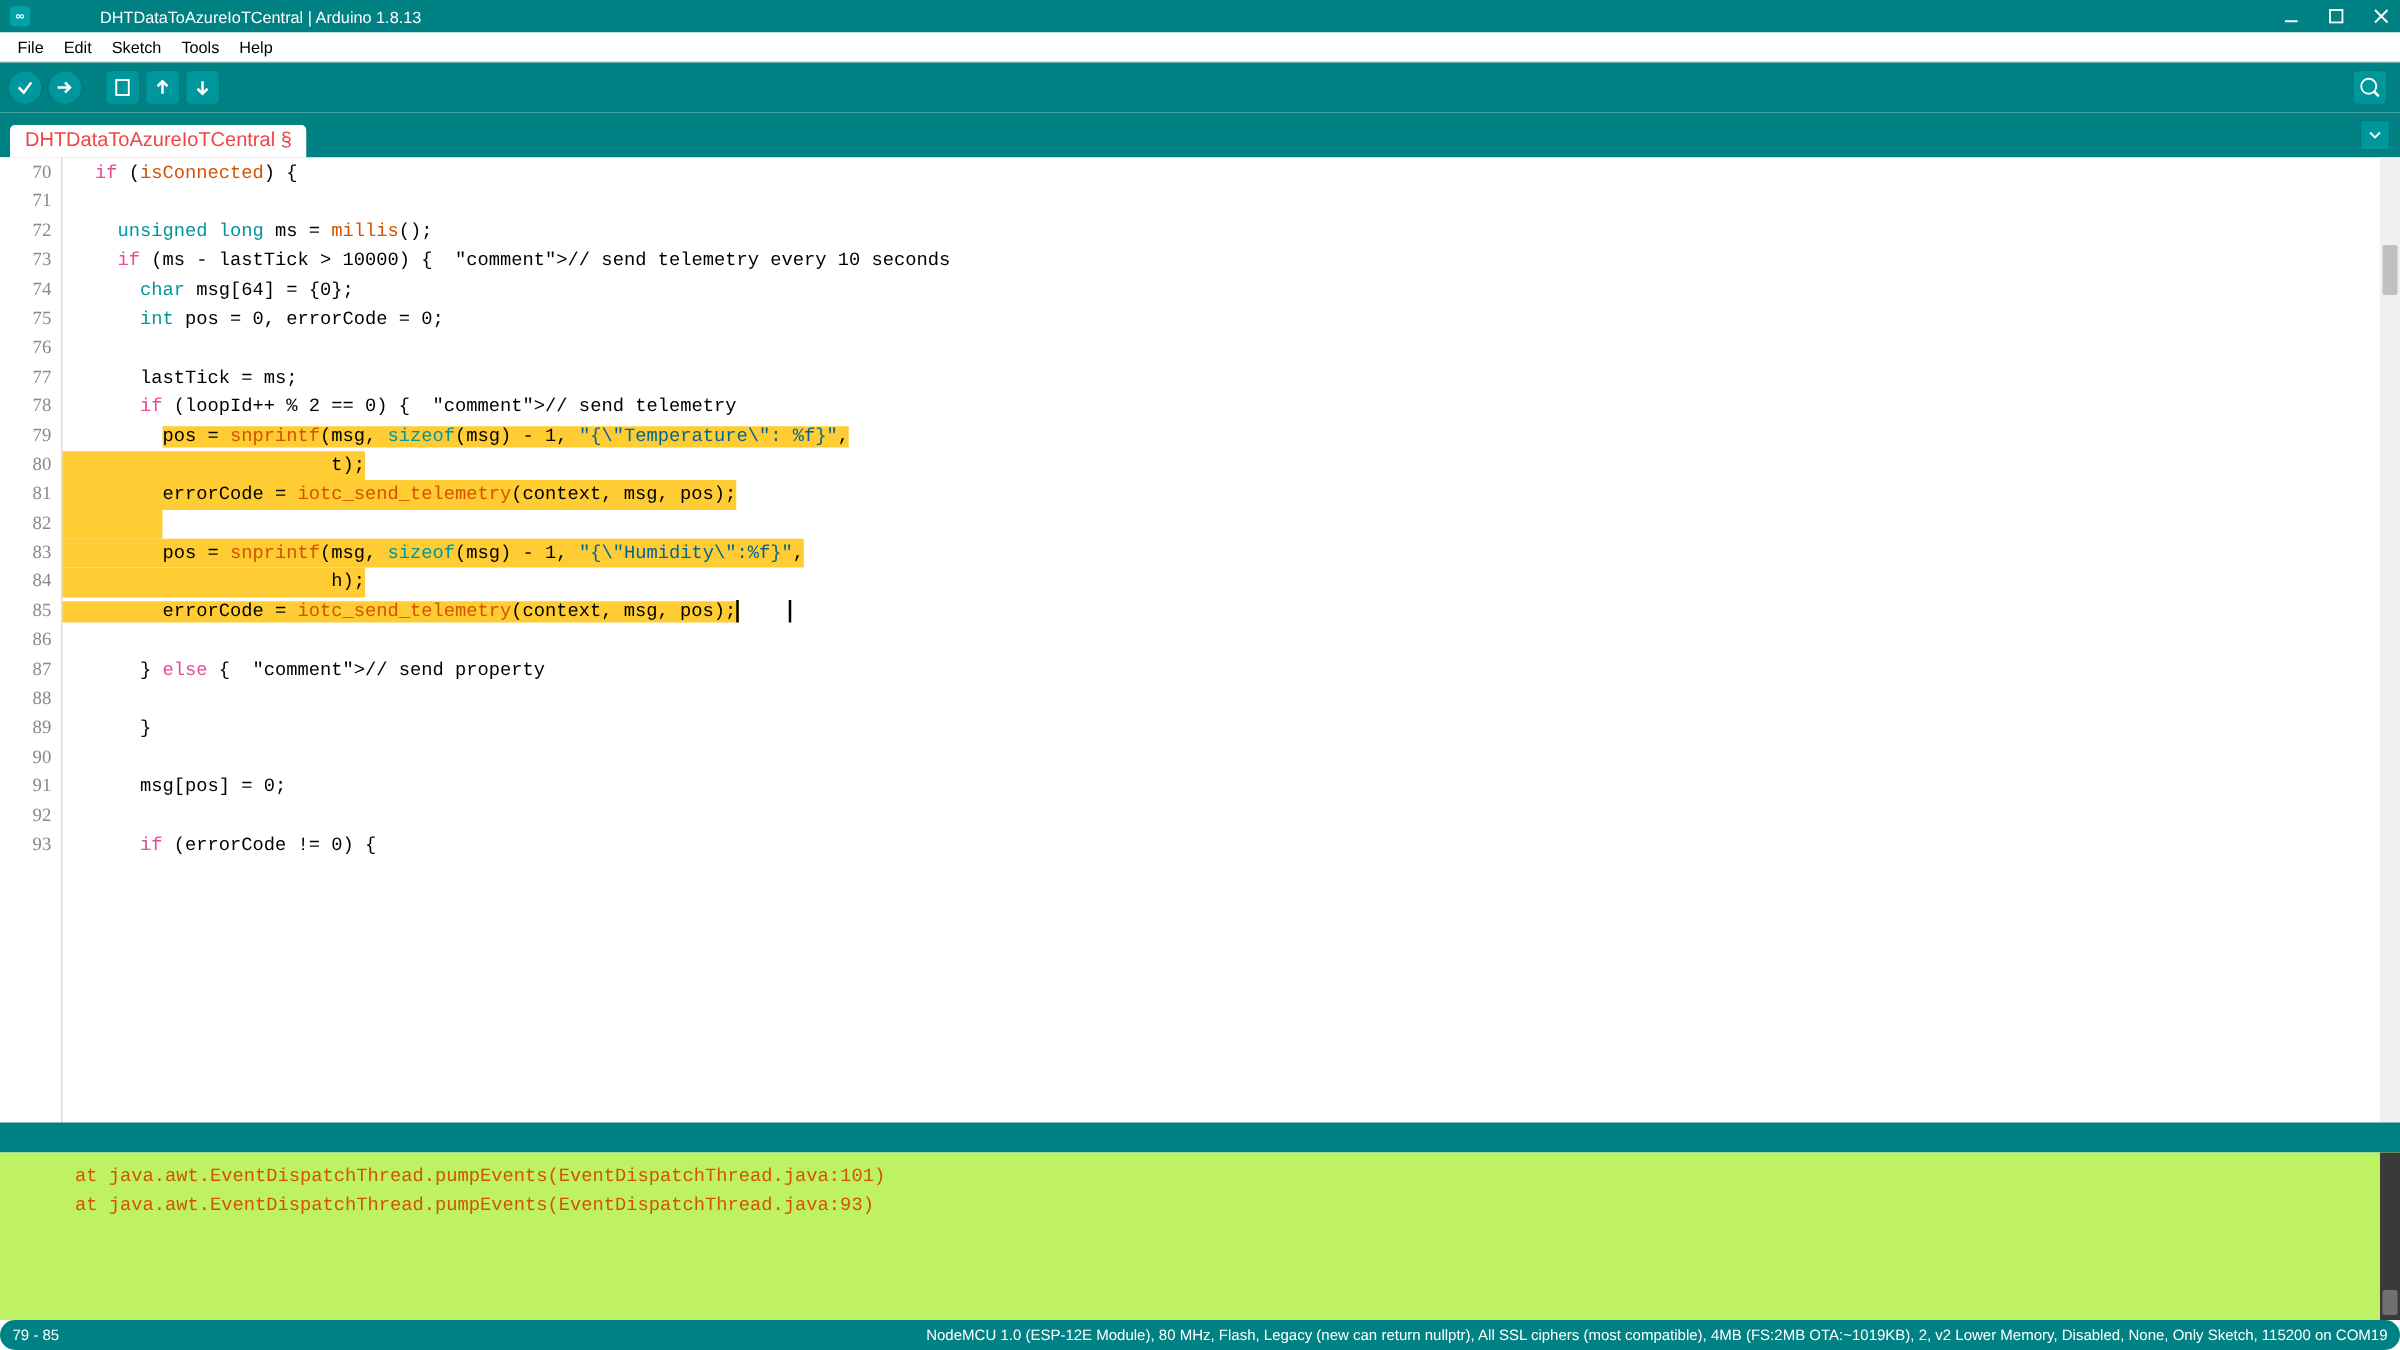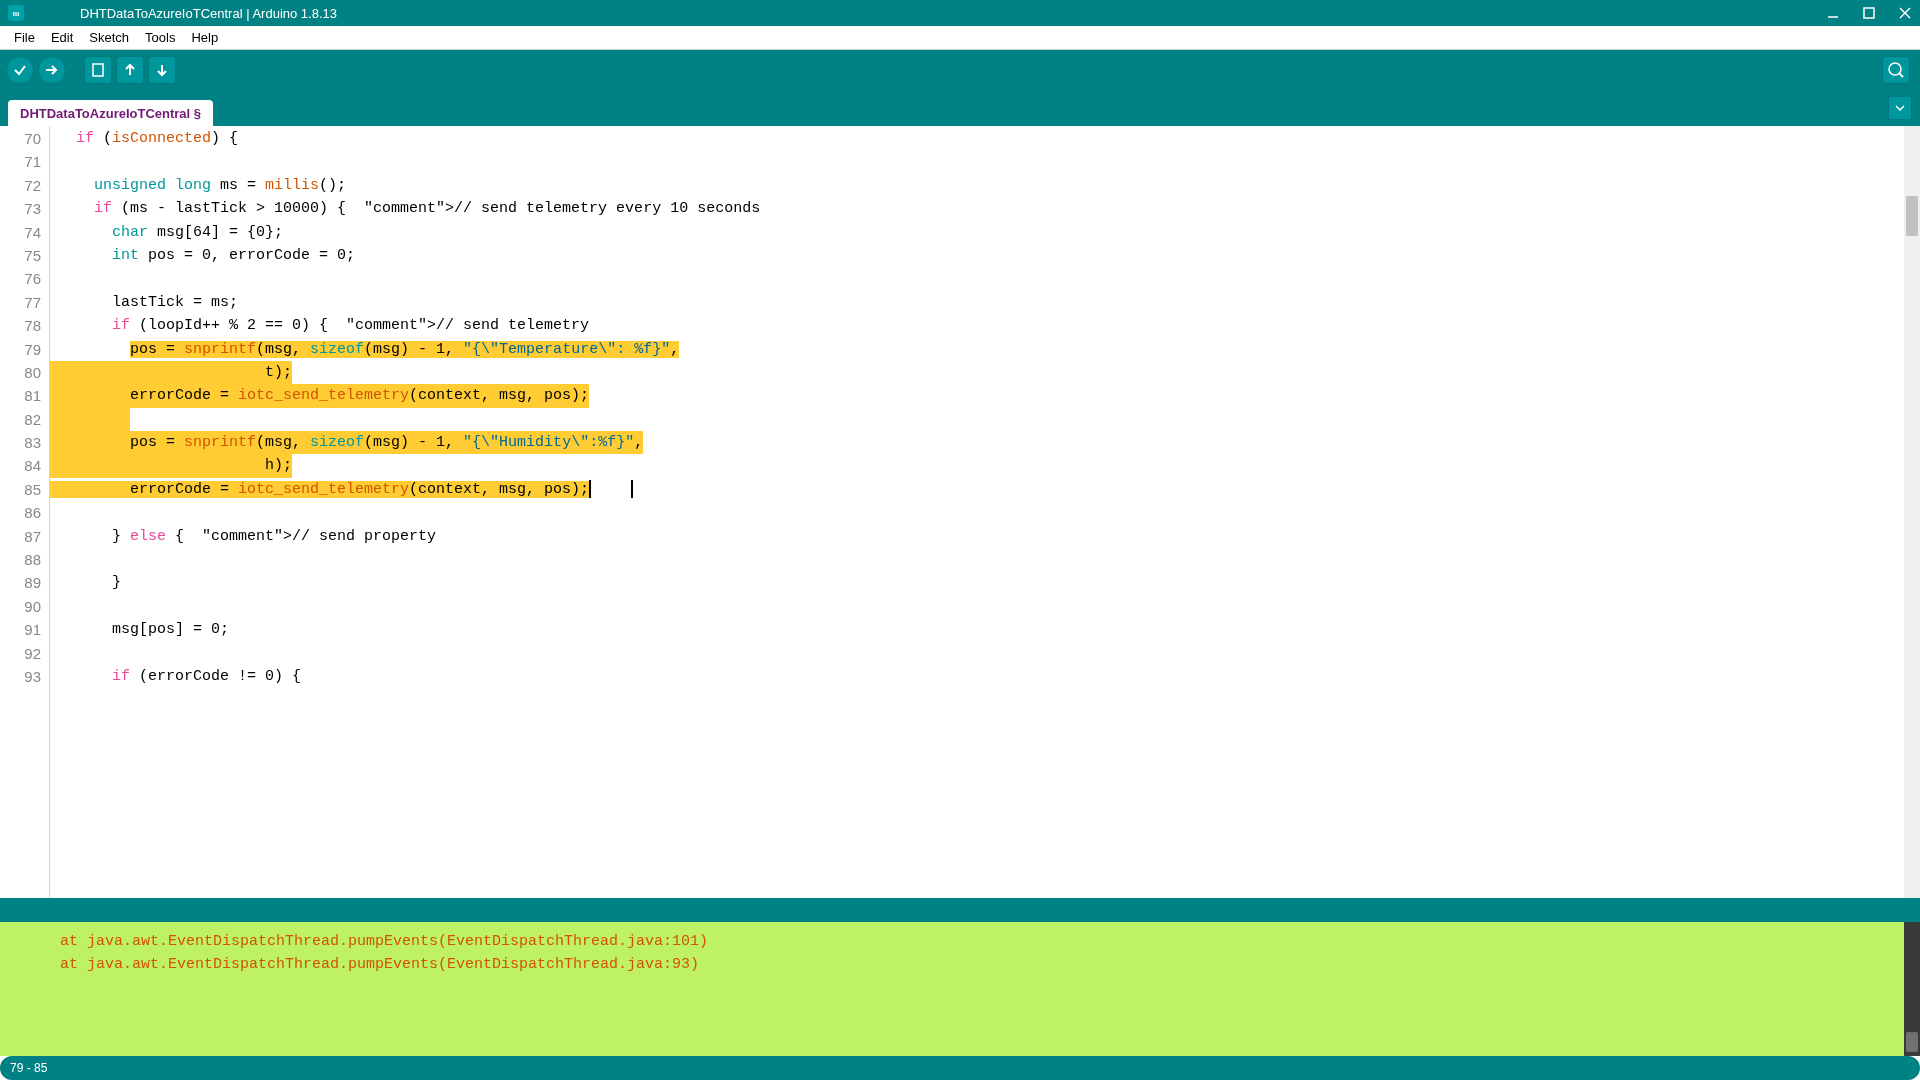--- a/index.html
+++ b/index.html
@@ -14,25 +14,25 @@
 .menubar { background: #fff; height: 24px; display: flex; align-items: center; padding: 0 6px; border-bottom: 1px solid #ccc; }
 .menubar .menu-item { padding: 2px 8px; font-size: 13px; cursor: pointer; }
 
 .toolbar { background: #008184; height: 40px; display: flex; align-items: center; padding: 0 6px; }
 .toolbar .tb-btn { width: 28px; height: 28px; border-radius: 4px; background: #00979c; margin-right: 4px; display: flex; align-items: center; justify-content: center; color: #fff; cursor: pointer; border: 1px solid #007a7e; }
 .toolbar .tb-btn.round { border-radius: 50%; }
 .toolbar .spacer-sm { width: 14px; }
 .toolbar .right { margin-left: auto; }
 
 .tabbar { background: #008184; height: 36px; display: flex; align-items: flex-end; padding: 0 8px; position: relative; }
-.tabbar .tab { background: #fff; height: 26px; border-radius: 4px 4px 0 0; padding: 4px 12px; font-size: 13px; color: #701a75; cursor: pointer; display: flex; align-items: center; font-weight: bold; }
+.tabbar .tab { background: #fff; height: 26px; border-radius: 4px 4px 0 0; padding: 4px 12px; font-size: 16px; color: #ef4444; cursor: pointer; display: flex; align-items: center; }
 .tabbar .dropdown-btn { position: absolute; right: 8px; top: 6px; width: 24px; height: 24px; background: #00979c; border: 1px solid #007a7e; display: flex; align-items: center; justify-content: center; color: #fff; cursor: pointer; }
 
 .editor-container { position: absolute; top: 126px; bottom: 182px; left: 0; right: 0; background: #fff; display: flex; }
-.gutter { width: 50px; background: #fff; border-right: 1px solid #d4d4d4; text-align: right; padding-right: 8px; color: #888; font-family: Liberation Sans, sans-serif; font-size: 15px; line-height: 23.4px; padding-top: 1px; }
+.gutter { width: 50px; background: #fff; border-right: 1px solid #d4d4d4; text-align: right; padding-right: 8px; color: #888; font-family: Liberation Serif, serif; font-size: 15px; line-height: 23.4px; padding-top: 1px; }
 .code-area { flex: 1; font-family: "Consolas", "Courier New", monospace; font-size: 15px; line-height: 23.4px; white-space: pre; padding-left: 8px; padding-top: 1px; position: relative; }
 .code-scroll { position: absolute; right: 0; top: 0; bottom: 0; width: 16px; background: #f0f0f0; }
 .code-scroll .thumb { position: absolute; left: 2px; right: 2px; top: 70px; height: 40px; background: #c0c0c0; border-radius: 2px; }
 
 .kw-type   { color: #00979c; }
 .kw-ctrl   { color: #ec4899; }
 .kw-func   { color: #d35400; }
 .str       { color: #006699; }
 
 .hl { background: #ffcc33; }
@@ -170,13 +170,14 @@
 <div class="console" id="console">
   <div>at java.awt.EventDispatchThread.pumpEvents(EventDispatchThread.java:101)</div>
     <div>at java.awt.EventDispatchThread.pumpEvents(EventDispatchThread.java:93)</div>
     <div class="console-scroll">
       <div class="thumb"></div>
     </div>
 </div>
 
 <div class="statusbar">
   <span>79 - 85</span>
+  <span class="sb-right">NodeMCU 1.0 (ESP-12E Module), 80 MHz, Flash, Legacy (new can return nullptr), All SSL ciphers (most compatible), 4MB (FS:2MB OTA:~1019KB), 2, v2 Lower Memory, Disabled, None, Only Sketch, 115200 on COM19</span>
 </div>
 
 </body></html>

